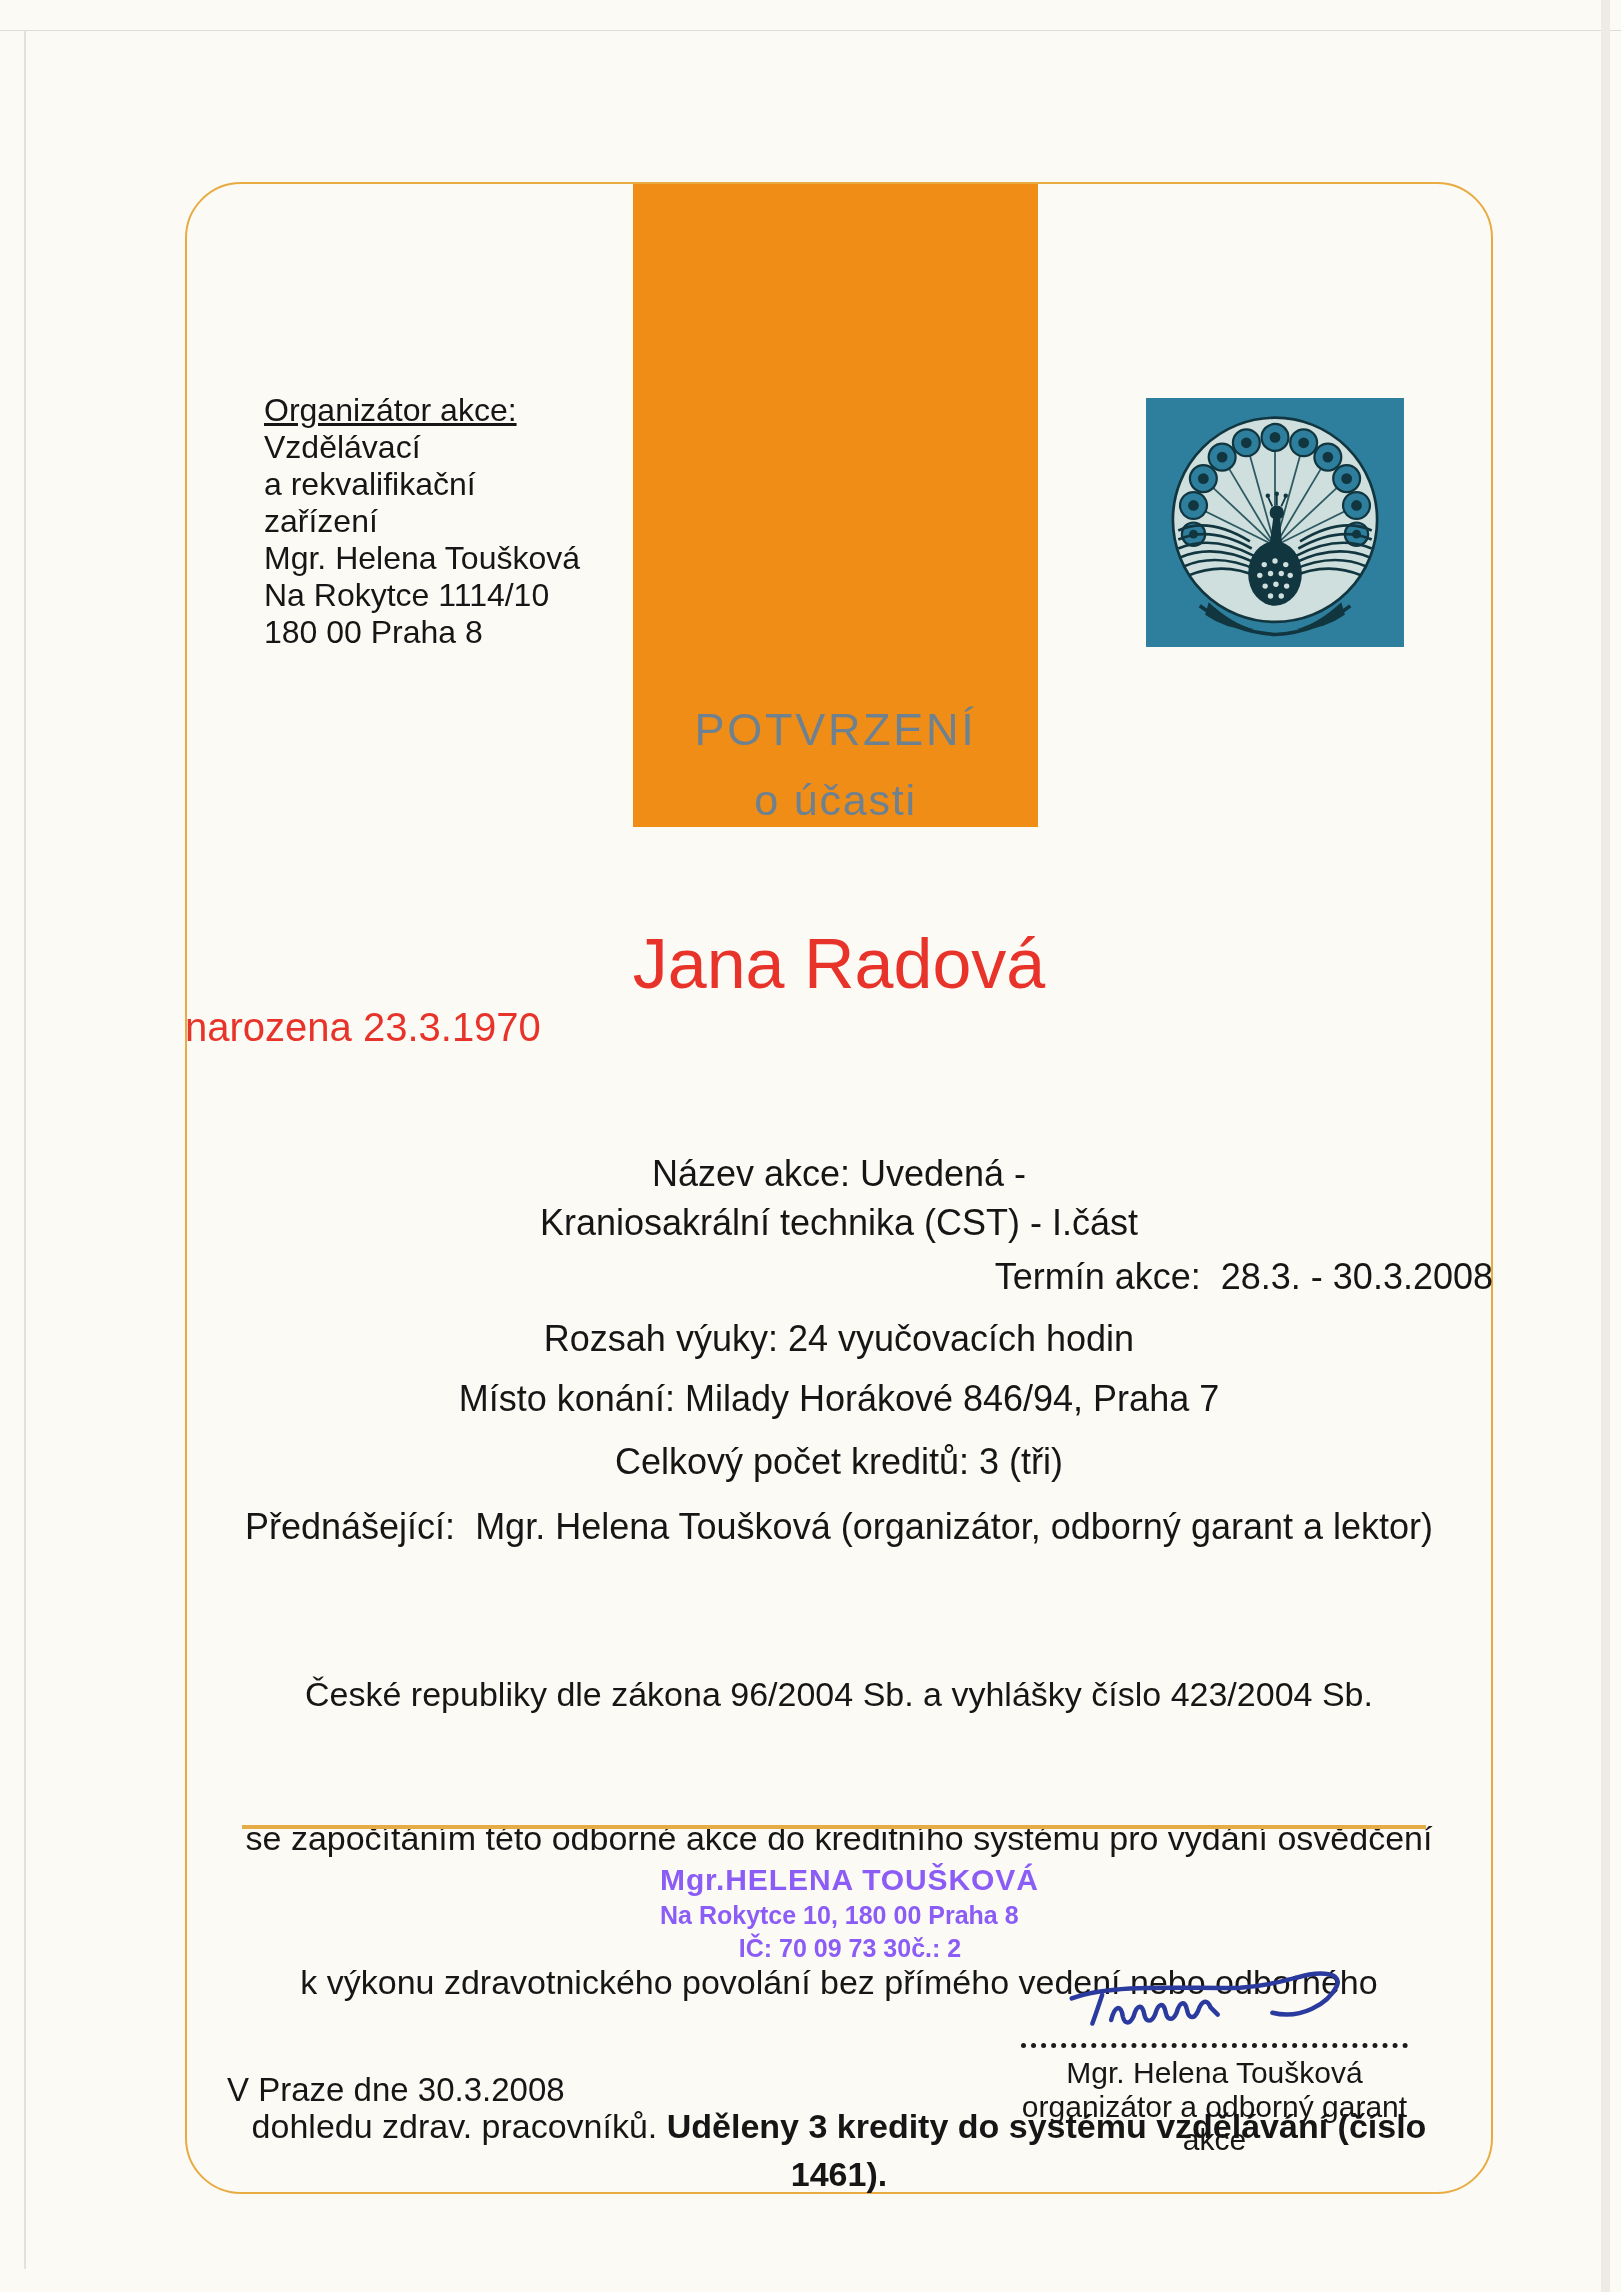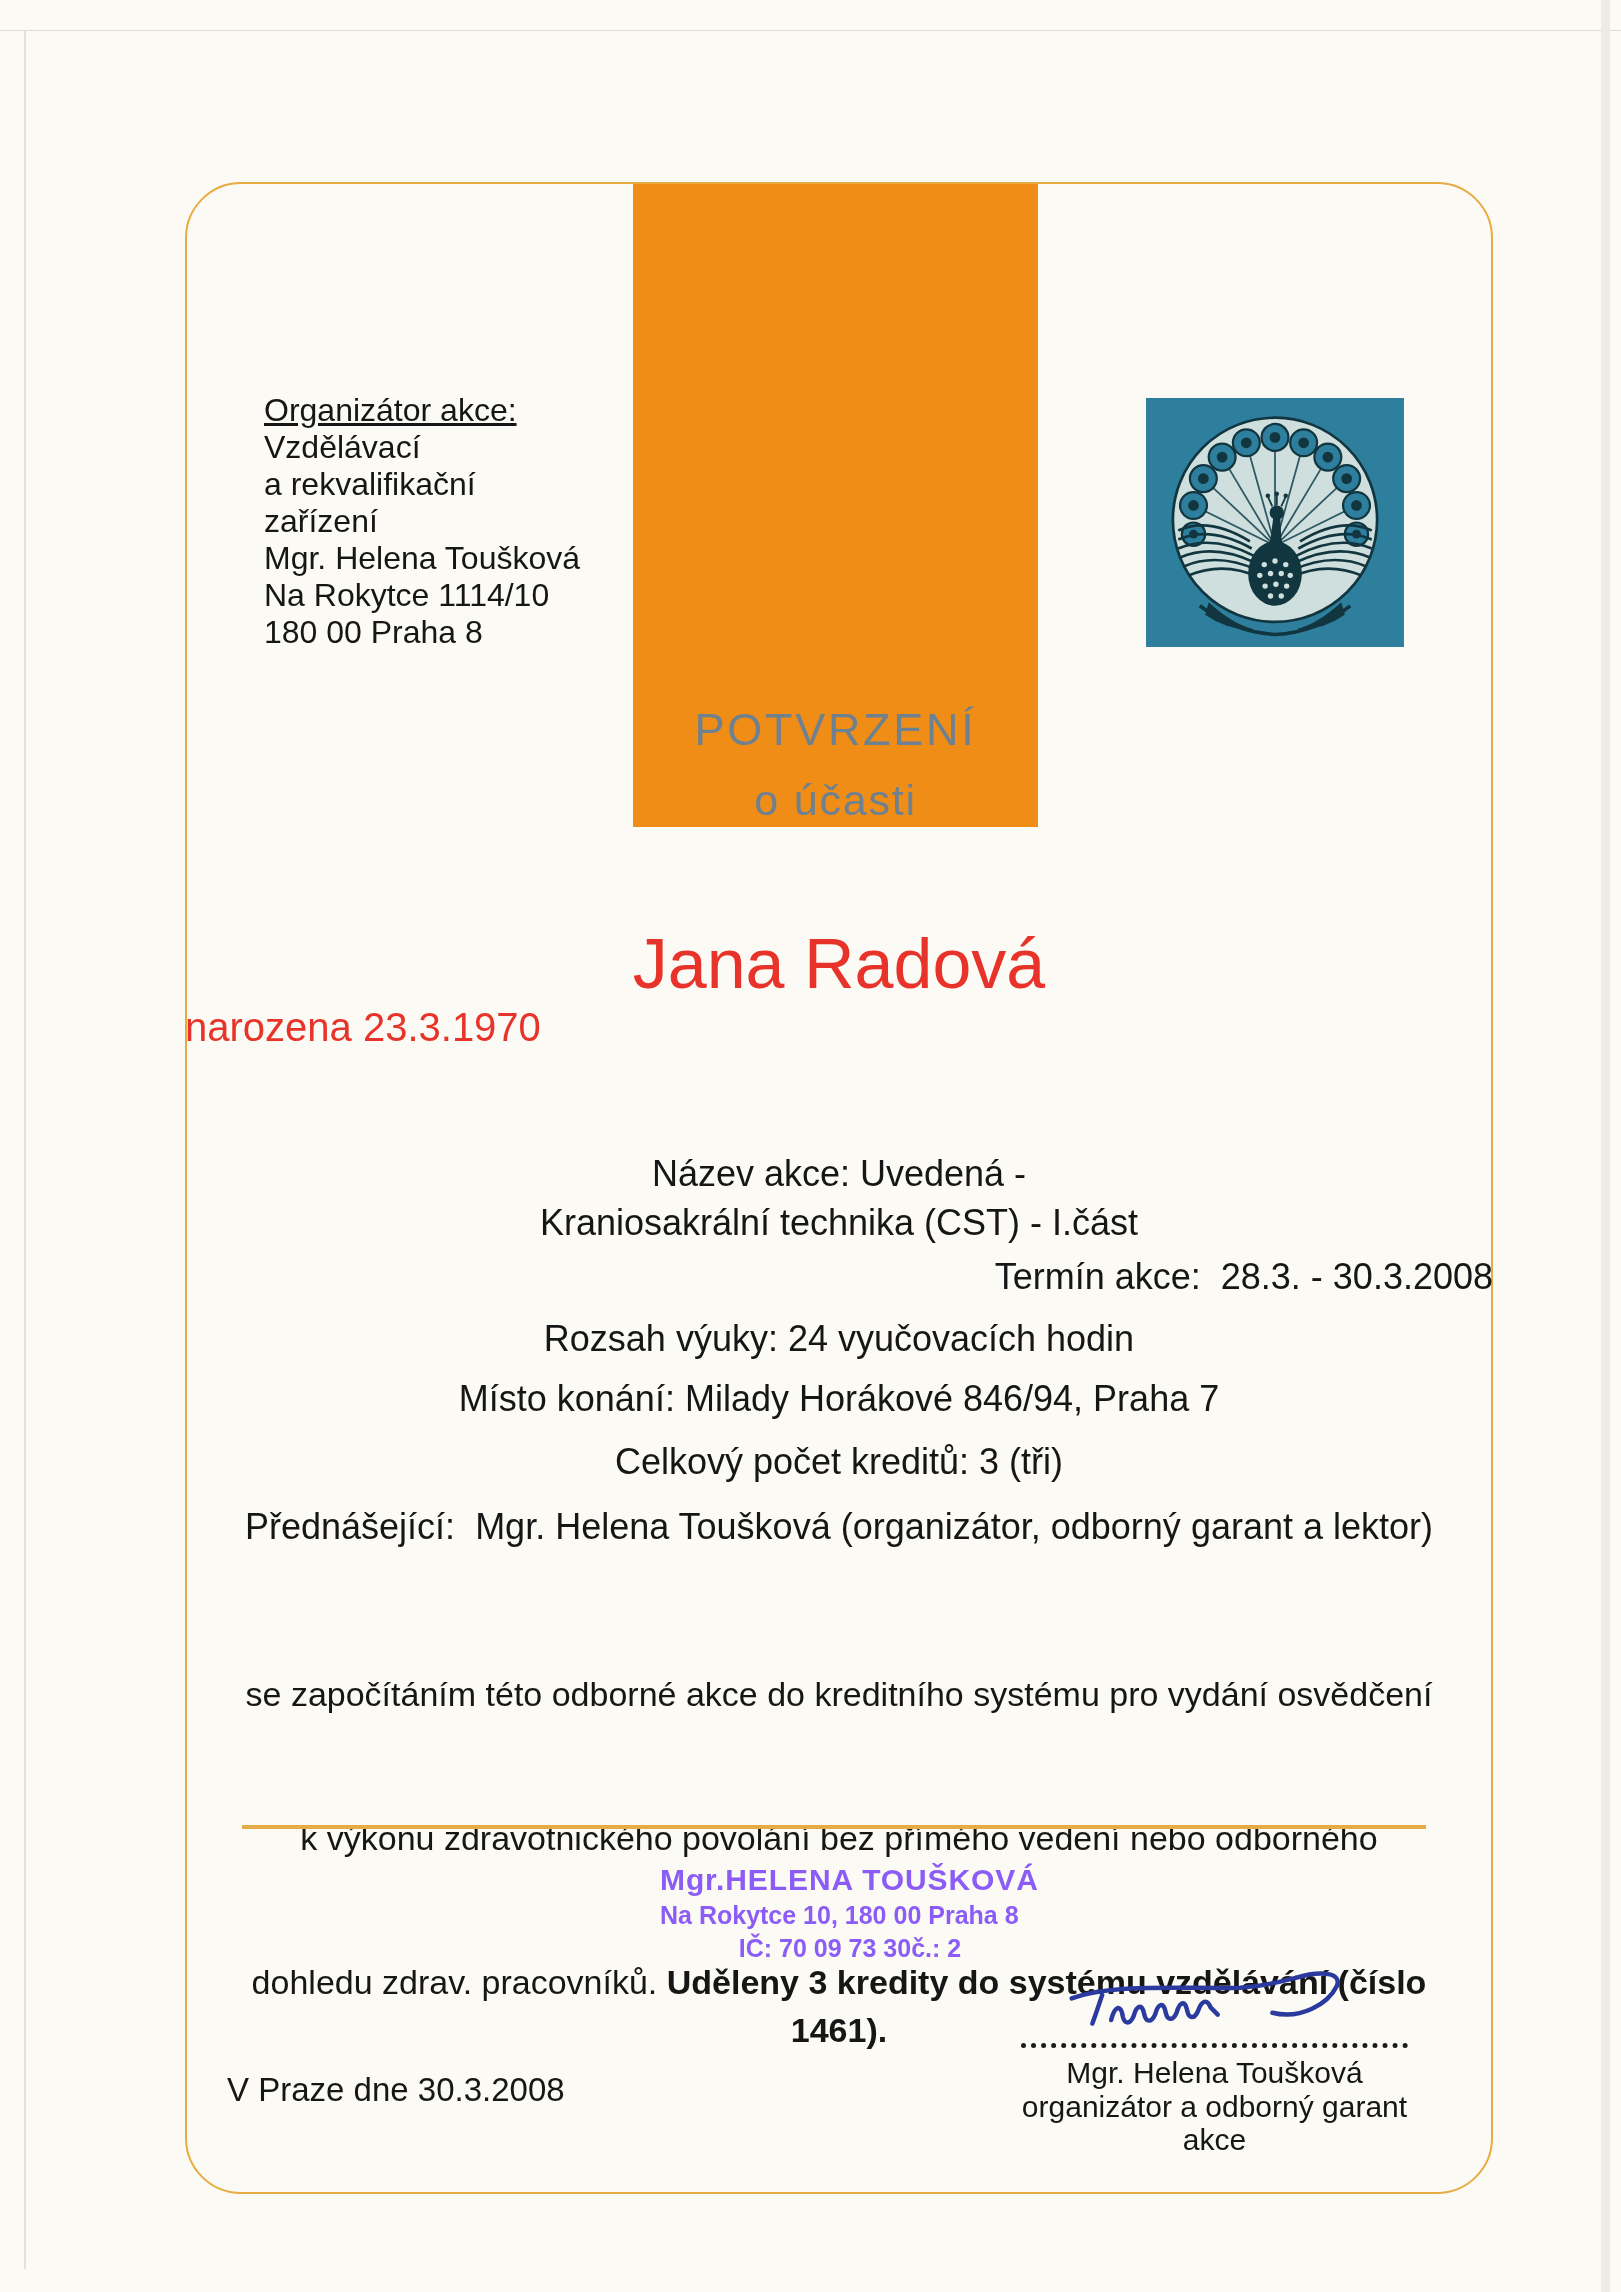--- a/index.html
+++ b/index.html
@@ -180,20 +180,21 @@
 
 <div class="abs dline" style="top:1152px;"><b>Název akce:</b><span> Uvedená -</span></div>
 <div class="abs dline" style="top:1201px;">Kraniosakrální technika (CST) - I.část</div>
 <div class="abs dline" style="top:1255px;text-align:right;"><b>Termín akce:</b><span>  28.3. - 30.3.2008</span></div>
 <div class="abs dline" style="top:1317px;"><b>Rozsah výuky:</b><span> 24 vyučovacích hodin</span></div>
 <div class="abs dline" style="top:1377px;"><b>Místo konání:</b><span> Milady Horákové 846/94, Praha 7</span></div>
 <div class="abs dline" style="top:1440px;"><b>Celkový počet kreditů: 3</b><span> (tři)</span></div>
 <div class="abs dline" style="top:1505px;"><b>Přednášející:</b><span>  Mgr. Helena Toušková (organizátor, odborný garant a lektor)</span></div>
 
 <div class="abs statement">
+  <div>České republiky dle zákona 96/2004 Sb. a vyhlášky číslo 423/2004 Sb.</div>
   <div>se započítáním této odborné akce do kreditního systému pro vydání osvědčení</div>
   <div>k výkonu zdravotnického povolání bez přímého vedení nebo odborného</div>
   <div><span>dohledu zdrav. pracovníků. </span><b>Uděleny 3 kredity do systému vzdělávání (číslo 1461).</b></div>
 </div>
 
 <div class="abs rule"></div>
 
 <div class="abs stamp">
   <div class="stamp-name">Mgr.HELENA TOUŠKOVÁ</div>
   <div class="stamp-addr">Na Rokytce 10, 180 00 Praha 8</div>

